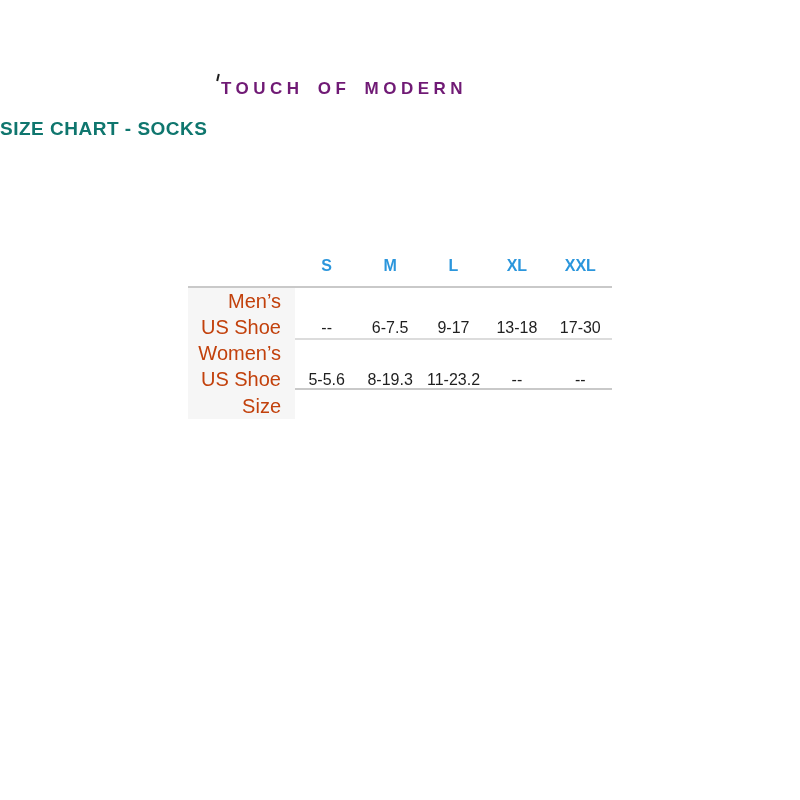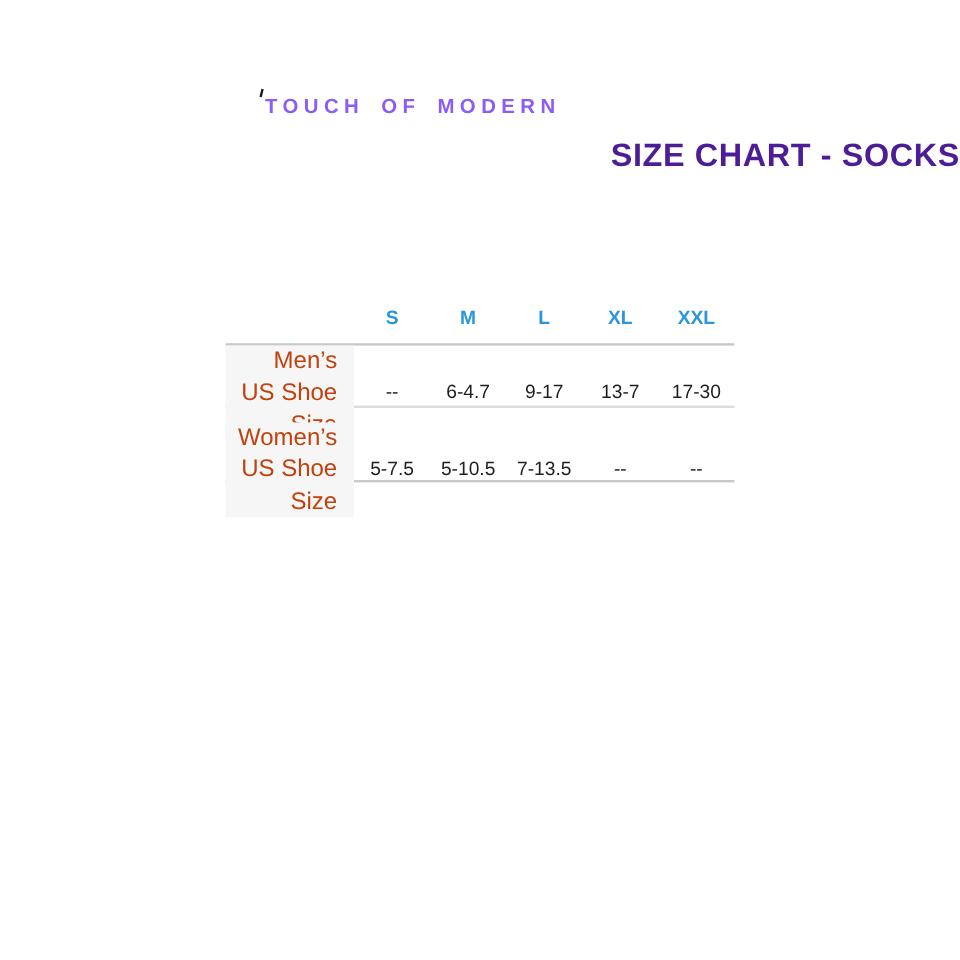--- a/index.html
+++ b/index.html
@@ -20,41 +20,41 @@
   }
   
   .logo{
     position:absolute;
     top:74px;left:0;width:684px;
     text-align:center;
     font-size:17px;
     font-weight:600;
     letter-spacing:4.5px;
     word-spacing:5px;
-    color:#8b5cf6;
+    color:#701a75;
     line-height:20px;
     white-space:nowrap;
   }
   .logo-tick{
     display:inline-block;
     width:2px;height:7px;
     background:#1d1d1d;
     transform:rotate(14deg);
     margin-right:2px;
     vertical-align:13px;
   }
   
   .title{
     position:absolute;
     top:112px;left:0;width:800px;
-    text-align:right;
-    font-size:27px;
+    text-align:left;
+    font-size:19px;
     font-weight:600;
     letter-spacing:0.5px;
-    color:#4c1d95;
+    color:#0f766e;
     line-height:34px;
   }
   
   .size-table{
     position:absolute;
     top:249px;left:188px;
     width:424px;
     font-size:16px;
   }
   .trow{
@@ -66,21 +66,20 @@
     height:39px;
     border-bottom:2px solid var(--sep);
   }
   .row-1{
     height:52px;
     border-bottom:2px solid var(--sep-light);
   }
   .row-2{
     height:50px;
     border-bottom:2px solid var(--sep);
-    margin-top:12px;
   }
   .cell{
     text-align:center;
     color:var(--ink);
   }
   .head-cell{
     color:var(--accent);
     font-weight:600;
     font-size:16px;
     padding-bottom:4px;
@@ -120,29 +119,29 @@
       <div class="cell head-cell">S</div>
       <div class="cell head-cell">M</div>
       <div class="cell head-cell">L</div>
       <div class="cell head-cell">XL</div>
       <div class="cell head-cell">XXL</div>
     </div>
 
     <div class="trow row-1">
       <div class="label-cell">Men’s US Shoe Size</div>
       <div class="cell">--</div>
-      <div class="cell">6-4.7</div>
+      <div class="cell">6-7.5</div>
       <div class="cell">9-17</div>
-      <div class="cell">13-7</div>
+      <div class="cell">13-18</div>
       <div class="cell">17-30</div>
     </div>
 
     <div class="trow row-2">
       <div class="label-cell">Women’s US Shoe Size</div>
-      <div class="cell">5-7.5</div>
-      <div class="cell">5-10.5</div>
-      <div class="cell">7-13.5</div>
+      <div class="cell">5-5.6</div>
+      <div class="cell">8-19.3</div>
+      <div class="cell">11-23.2</div>
       <div class="cell">--</div>
       <div class="cell">--</div>
     </div>
 
   </div>
 </div>
 
 </body></html>

